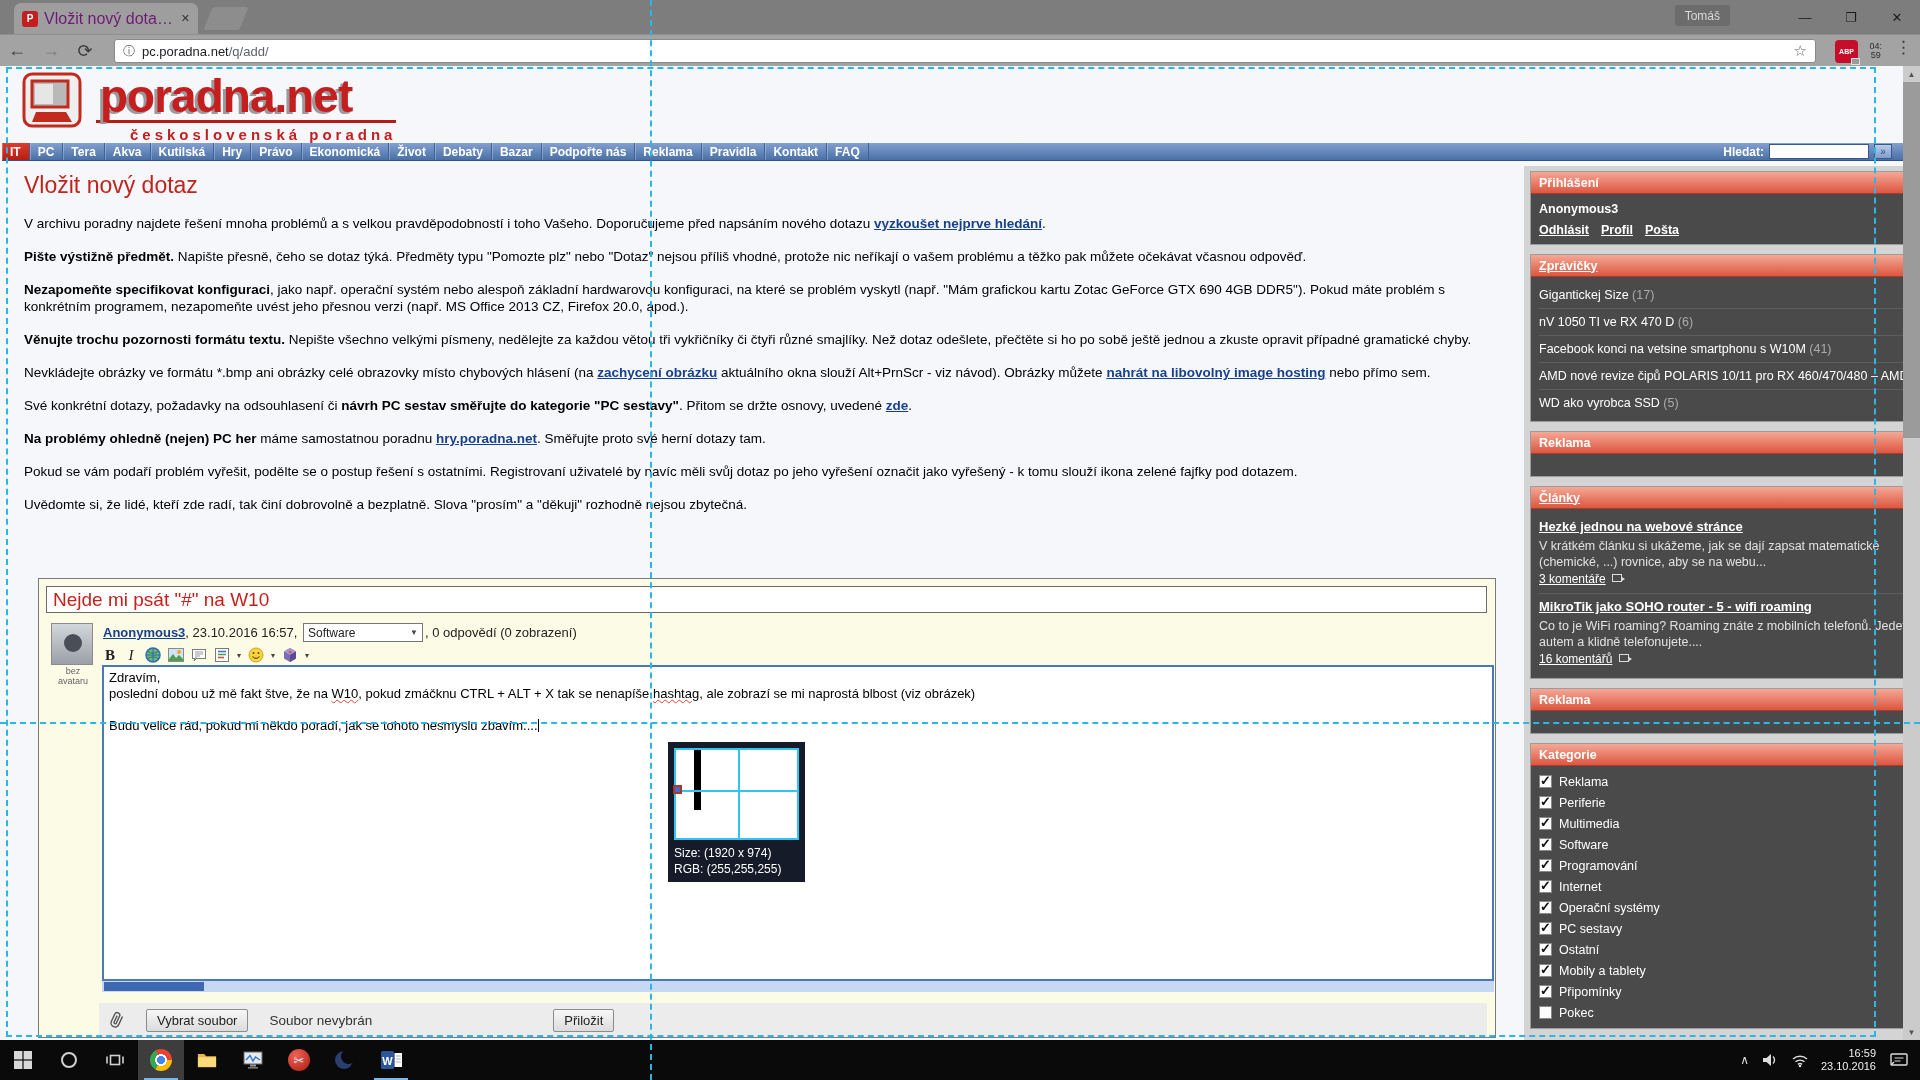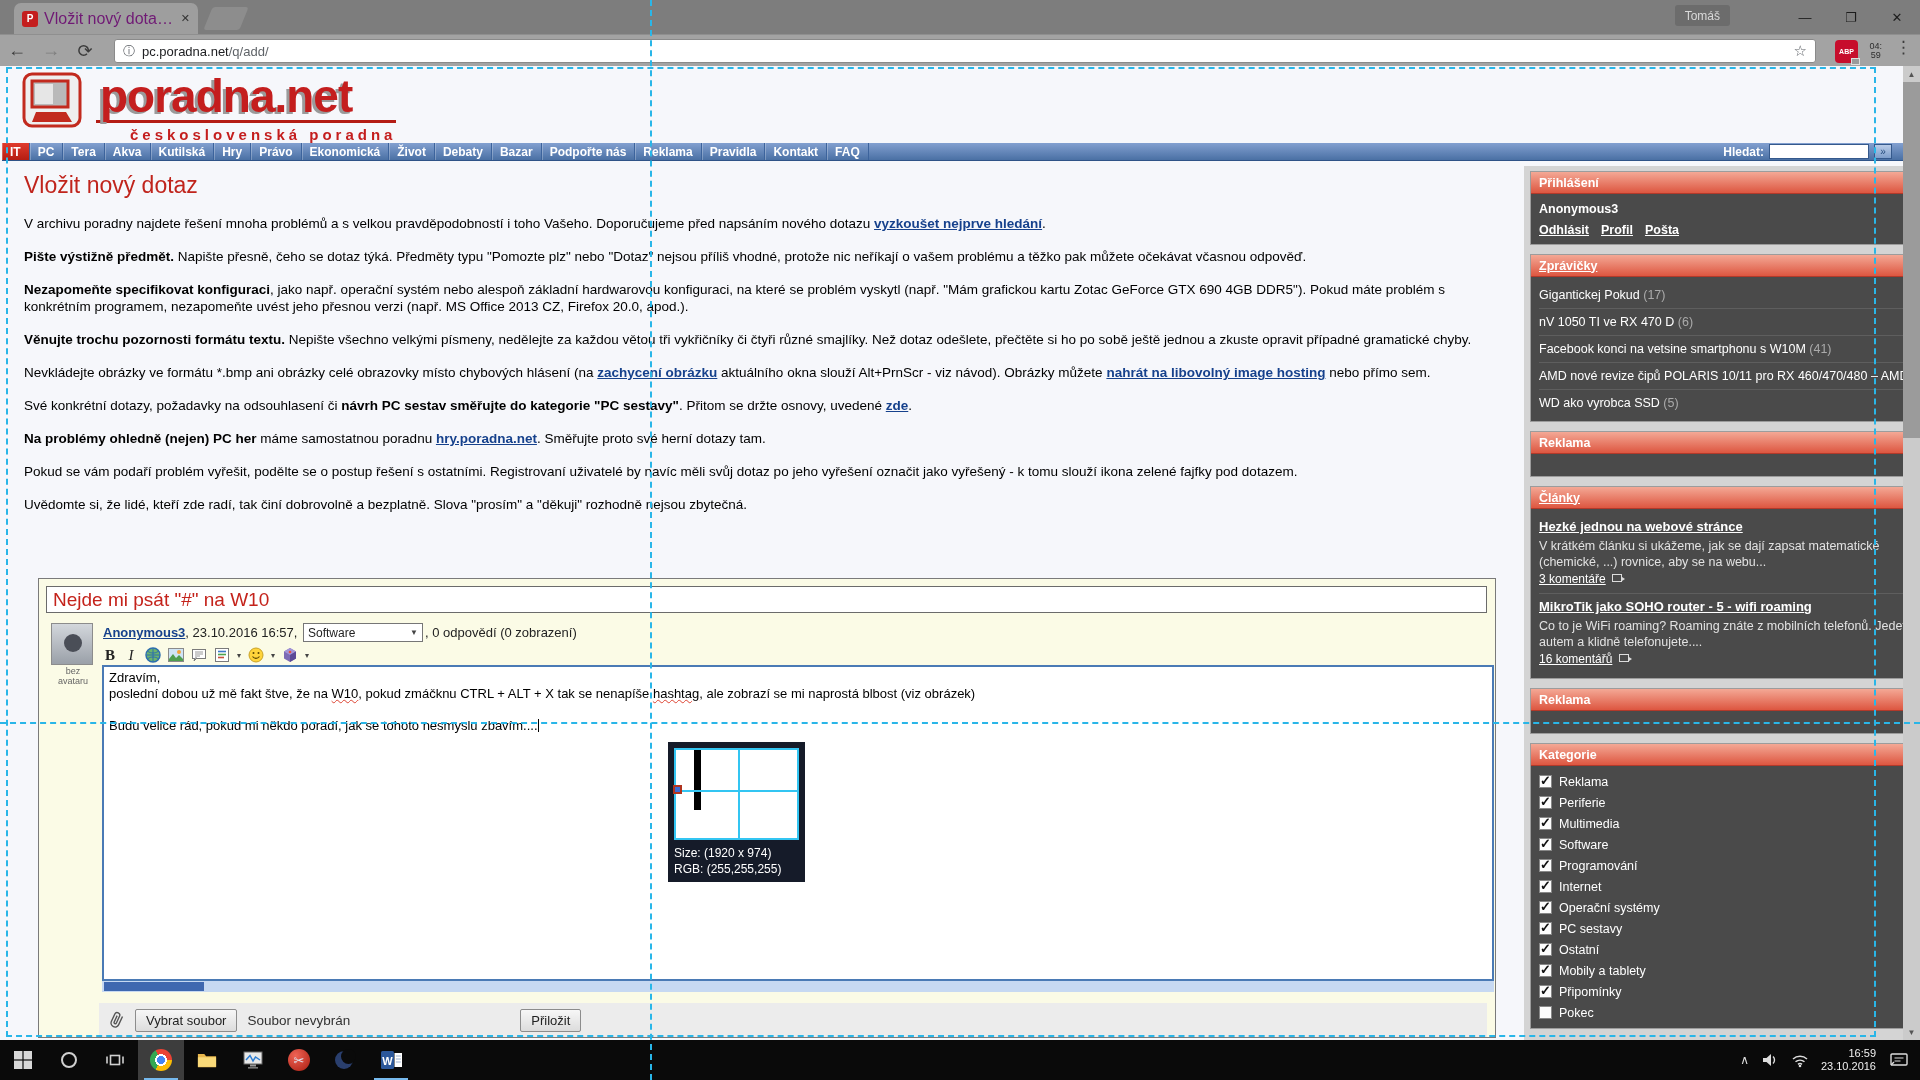--- a/index.html
+++ b/index.html
@@ -56,21 +56,21 @@
   .select{display:inline-flex;align-items:center;justify-content:space-between;width:120px;height:19px;border:1px solid #767676;background:#fff;font-size:12px;padding:0 4px;margin:0 2px}
   .btools{position:absolute;left:64px;top:67px;display:flex;align-items:center;gap:7px;height:18px}
   .bt{font-family:"Liberation Serif",serif;font-size:15px;color:#222;width:14px;text-align:center}
   .ic16{width:16px;height:16px;display:inline-block;position:relative;flex:none}
   .caret{font-size:8px;color:#444}
   .editor{position:absolute;left:63px;top:86px;width:1392px;height:316px;background:#fff;border:2px solid #4a7ab5;font-family:"DejaVu Sans Mono",monospace;font-size:13px;line-height:16px;color:#000;padding:3px 5px;white-space:pre}
   .sp-err{text-decoration:underline;text-decoration-style:wavy;text-decoration-color:#d43;text-decoration-thickness:1px}
   .tcaret{display:inline-block;width:1px;height:13px;background:#000;vertical-align:-2px}
   .hscroll{position:absolute;left:63px;top:402px;width:1392px;height:11px;background:#c7d9f2}
   .hscroll i{position:absolute;left:2px;top:1px;width:100px;height:9px;background:#3f68b0}
-  .attach{position:absolute;left:60px;top:424px;width:1388px;height:34px;background:#ececec;display:flex;align-items:center;gap:10px;padding:0 10px;font-size:13.5px;color:#333}
+  .attach{position:absolute;left:60px;top:424px;width:1388px;height:34px;background:#ececec;display:flex;align-items:center;gap:21px;padding:0 10px;font-size:13.5px;color:#333}
   .gbtn{background:linear-gradient(#f7f7f7,#dcdcdc);border:1px solid #8c8c8c;border-radius:2px;font-size:13px;color:#222;padding:3px 10px}
   .attach .gbtn.attach-btn{margin-left:160px}
   
   .sidebar{position:absolute;left:1524px;top:100px;width:432px;background:#d4d4d4;padding:5px 6px 8px 6px}
   .sbox{margin-bottom:9px;border:1px solid #9c9c9c}
   .sbox-h{position:relative;height:22px;background:linear-gradient(#f4a895,#dd5640);border-bottom:1px solid #b2392a;color:#fff;font-size:12.5px;font-weight:bold;display:flex;align-items:center;padding:0 8px}
   .sbox-h.linked span{text-decoration:underline}
   .rss{position:absolute;right:4px;top:3px;width:16px;height:16px;border-radius:3px;background:linear-gradient(#f9b04c,#e06f1f);display:flex;align-items:flex-end;justify-content:flex-start}
   .sbox-b{background:#4a4a4a;color:#fff;font-size:12.5px;padding:5px 8px}
   .login-user{padding:3px 0;font-weight:bold}
@@ -309,21 +309,21 @@
         <div class="sbox-h linked">
             <span>Zprávičky</span>
           <span class="rss">
               <svg width="16" height="16">
                 <circle cx="4" cy="12.5" r="1.6" fill="#fff"></circle>
                 <path d="M3 8.5a5 5 0 0 1 5 5M3 4.5a9 9 0 0 1 9 9" stroke="#fff" stroke-width="1.8" fill="none"></path>
               </svg>
             </span>
         </div>
         <div class="sbox-b">
-          <div class="newsitem"><span>Gigantickej Pokud</span> <span class="cnt">(17)</span></div>
+          <div class="newsitem"><span>Gigantickej Size</span> <span class="cnt">(17)</span></div>
           <div class="newsitem"><span>nV 1050 TI ve RX 470 D</span> <span class="cnt">(6)</span></div>
           <div class="newsitem"><span>Facebook konci na vetsine smartphonu s W10M</span> <span class="cnt">(41)</span></div>
           <div class="newsitem"><span>AMD nové revize čipů POLARIS 10/11 pro RX 460/470/480 – AMD</span> <span class="cnt">(6)</span></div>
           <div class="newsitem"><span>WD ako vyrobca SSD</span> <span class="cnt">(5)</span></div>
         </div>
       </div>
 
       <div class="sbox">
         <div class="sbox-h">
             <span>Reklama</span>

